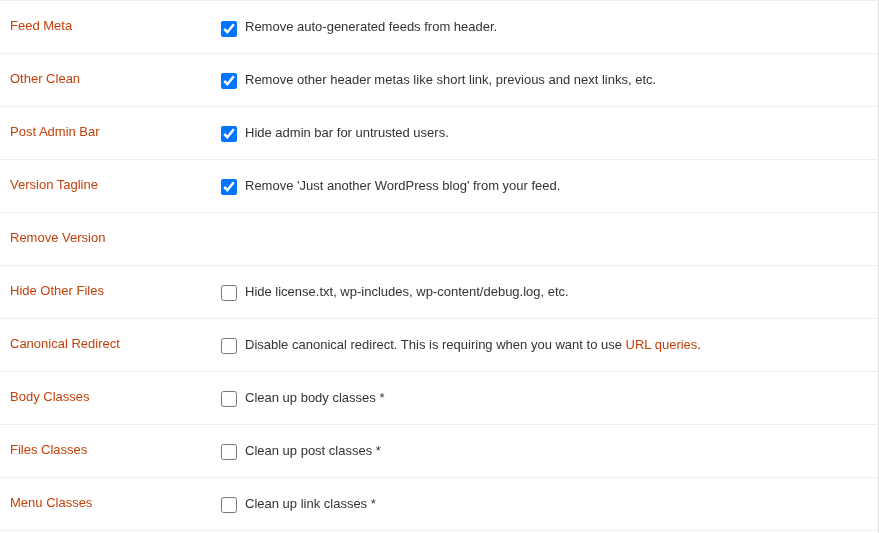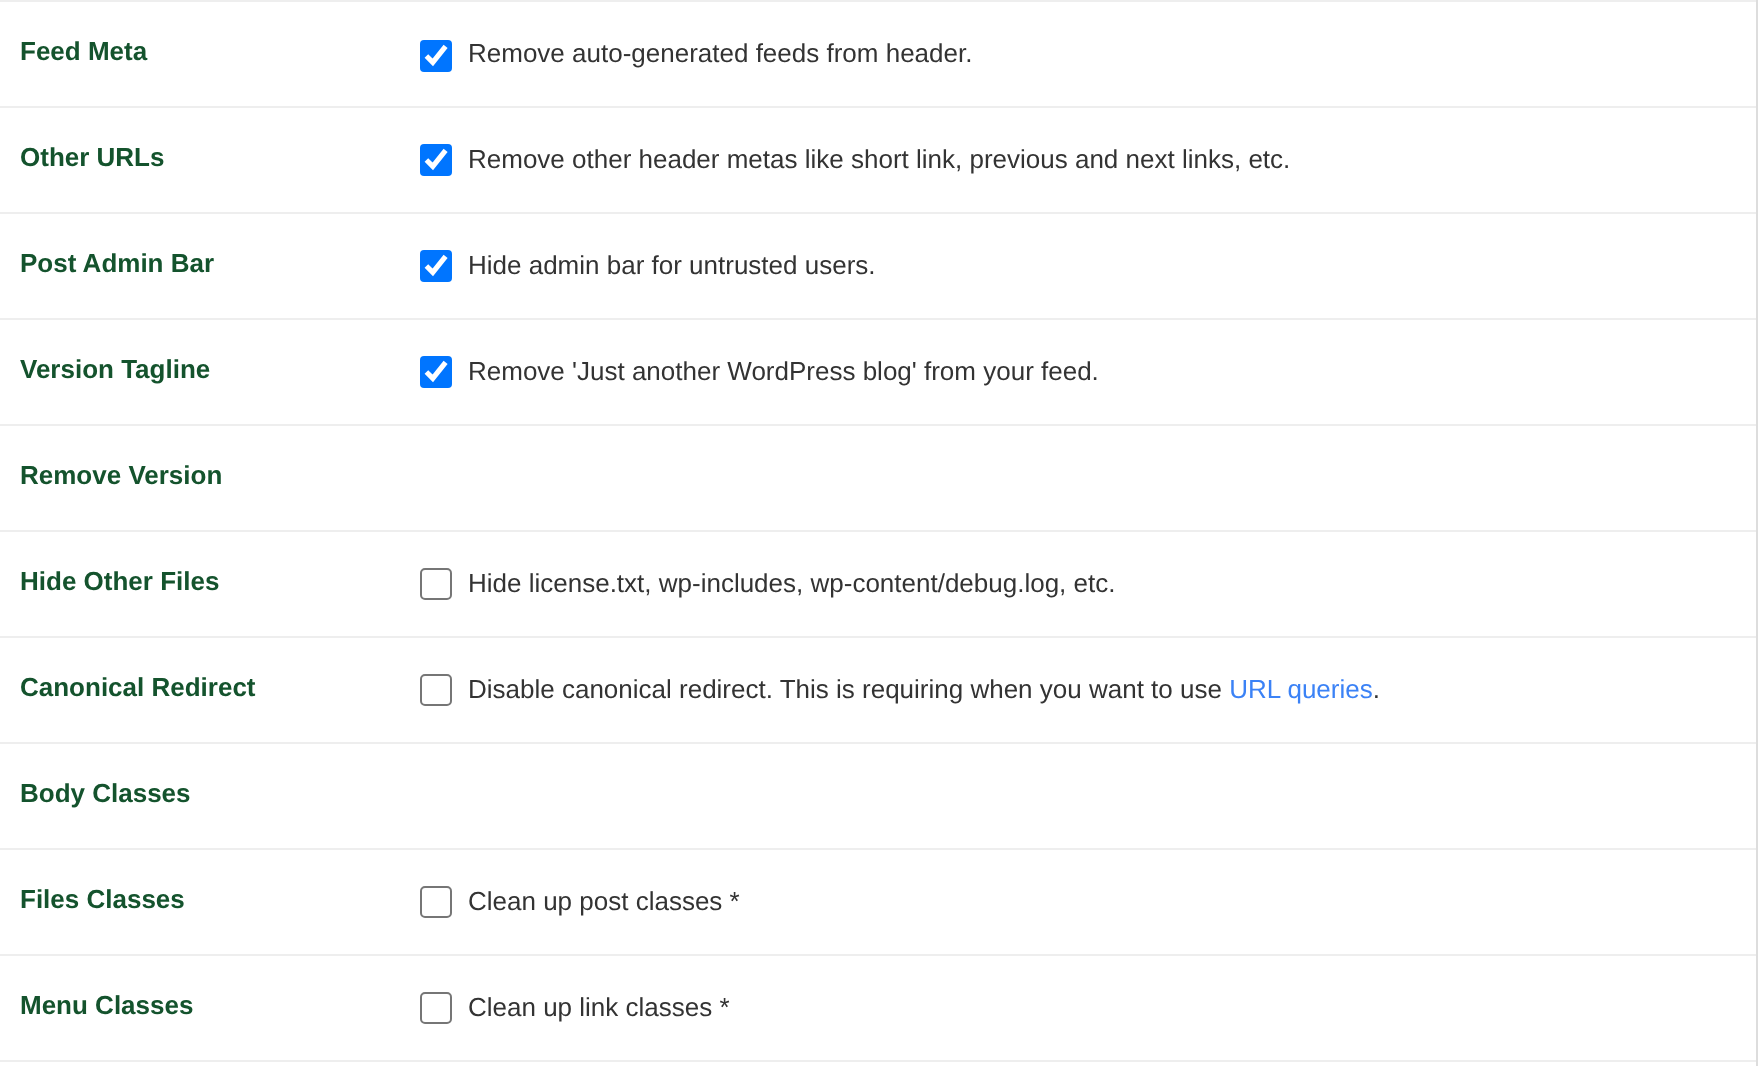--- a/index.html
+++ b/index.html
@@ -22,62 +22,63 @@
       padding: 16px 10px 16px 10px;
       border-bottom: 1px solid #eee;
       min-height: 53px;
     }
     .settings-row:first-child {
       border-top: 1px solid #eee;
     }
     .row-label {
       width: 200px;
       min-width: 200px;
-      font-weight: bold;
-      color: #14532d;
+      font-weight: normal;
+      color: #c2410c;
       font-size: 13px;
       padding-top: 1px;
       padding-right: 10px;
     }
     .row-content {
       display: flex;
-      align-items: center;
+      align-items: flex-end;
       flex: 1;
+      margin-left: 11px;
     }
     .row-content input[type="checkbox"] {
       margin-top: 2px;
       margin-right: 8px;
       width: 16px;
       height: 16px;
       flex-shrink: 0;
       cursor: pointer;
     }
     .row-description {
       font-size: 13px;
       color: #333;
       line-height: 1.5;
     }
     .row-description a, .link-style {
-      color: #3b82f6;
+      color: #c2410c;
       text-decoration: none;
     }
   </style>
 </head>
 <body>
 
 <div class="container">
 <div class="settings-row">
       <div class="row-label">Feed Meta</div>
       <div class="row-content">
         <input type="checkbox" checked="" style="">
         <span class="row-description">Remove auto-generated feeds from header.</span>
       </div>
     </div>
     <div class="settings-row">
-      <div class="row-label">Other URLs</div>
+      <div class="row-label">Other Clean</div>
       <div class="row-content">
         <input type="checkbox" checked="" style="">
         <span class="row-description">Remove other header metas like short link, previous and next links, etc.</span>
       </div>
     </div>
     <div class="settings-row">
       <div class="row-label">Post Admin Bar</div>
       <div class="row-content">
         <input type="checkbox" checked="" style="">
         <span class="row-description">Hide admin bar for untrusted users.</span>
@@ -102,20 +103,24 @@
     </div>
     <div class="settings-row">
       <div class="row-label">Canonical Redirect</div>
       <div class="row-content">
         <input type="checkbox" style="">
         <span class="row-description">Disable canonical redirect. This is requiring when you want to use <a href="#" class="link-style">URL queries</a>.</span>
       </div>
     </div>
     <div class="settings-row">
       <div class="row-label">Body Classes</div>
+      <div class="row-content">
+        <input type="checkbox" style="">
+        <span class="row-description">Clean up body classes *</span>
+      </div>
     </div>
     <div class="settings-row">
       <div class="row-label">Files Classes</div>
       <div class="row-content">
         <input type="checkbox" style="">
         <span class="row-description">Clean up post classes *</span>
       </div>
     </div>
     <div class="settings-row">
       <div class="row-label">Menu Classes</div>

